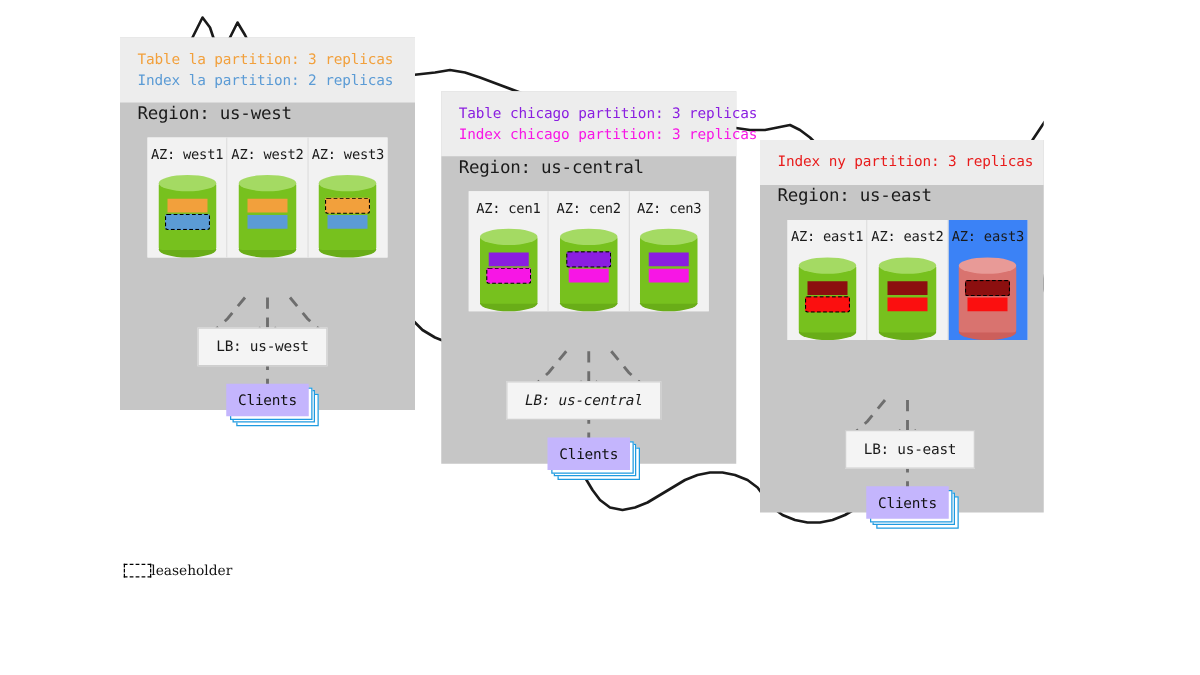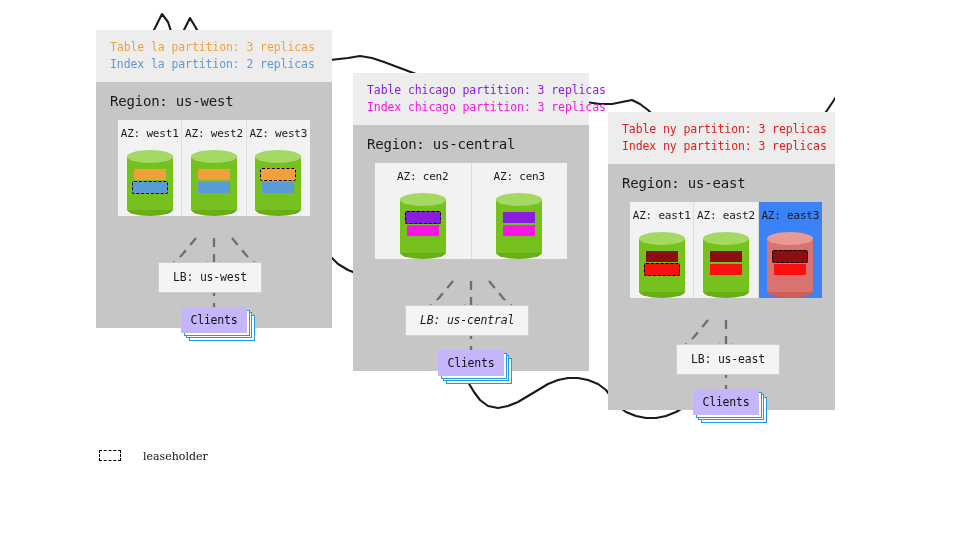--- a/index.html
+++ b/index.html
@@ -33,21 +33,21 @@
     line-height: 1.45;
     font-size: 11.5px;
     letter-spacing: -0.1px;
     white-space: nowrap;
   }
   .partition-line { display: block; }
 
   .region-title {
     font-size: 14px;
     color: #1a1a1a;
-    padding: 11px 0 11px 14px;
+    padding: 1px 0 11px 14px;
     letter-spacing: -0.2px;
     white-space: nowrap;
   }
 
   .az-row {
     display: flex;
     margin: 0 22px;
     background: #f2f2f2;
   }
   .az-cell {
@@ -166,21 +166,22 @@
     justify-content: center;
     font-size: 11.5px;
     color: #101010;
     letter-spacing: -0.2px;
   }
 
   
   .legend {
     position: absolute;
     display: flex;
-    gap: 22px;
+    align-items: center;
+    gap: 0;
   }
   .legend-swatch {
     width: 22px;
     height: 11px;
     border: 1.6px dashed #000000;
     box-sizing: border-box;
   }
   .legend-label {
     font-family: "DejaVu Serif", serif;
     font-size: 11px;
@@ -288,20 +289,30 @@
 
   <div class="region-panel" style="left:353px; top:73px; width:236px; height:298px;">
     <div class="partition-header">
       <span class="partition-line" style="color:#8a1ee0;">Table chicago partition: 3 replicas</span>
       <span class="partition-line" style="color:#f716e5;">Index chicago partition: 3 replicas</span>
     </div>
     <div class="region-title">Region: us-central</div>
 
     <div class="az-row">
       <div class="az-cell">
+        <div class="az-label">AZ: cen1</div>
+        <div class="cyl-wrap">
+          <div class="cyl-bottom"></div>
+          <div class="cyl-body"></div>
+          <div class="cyl-top"></div>
+          <div class="band b1" style="background:#8a1ee0;"></div>
+          <div class="band b2 lease" style="background:#f716e5;"></div>
+        </div>
+      </div>
+      <div class="az-cell">
         <div class="az-label">AZ: cen2</div>
         <div class="cyl-wrap">
           <div class="cyl-bottom"></div>
           <div class="cyl-body"></div>
           <div class="cyl-top"></div>
           <div class="band b1 lease" style="background:#8a1ee0;"></div>
           <div class="band b2" style="background:#f716e5;"></div>
         </div>
       </div>
       <div class="az-cell">
@@ -331,21 +342,20 @@
     <div class="clients-wrap" style="left:85px; top:277px;">
       <div class="clients-sh s3"></div>
       <div class="clients-sh s2"></div>
       <div class="clients-sh s1"></div>
       <div class="clients-face">Clients</div>
     </div>
   </div>
 
   <div class="region-panel" style="left:608px; top:112px; width:236px; height:298px;">
     <div class="partition-header">
-      <span class="partition-line" style="color:#e81b1b;">Table ny partition: 3 replicas</span>
       <span class="partition-line" style="color:#e81b1b;">Index ny partition: 3 replicas</span>
     </div>
     <div class="region-title">Region: us-east</div>
 
     <div class="az-row">
       <div class="az-cell">
         <div class="az-label">AZ: east1</div>
         <div class="cyl-wrap">
           <div class="cyl-bottom"></div>
           <div class="cyl-body"></div>

